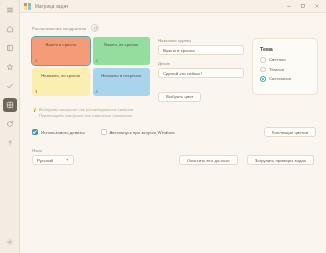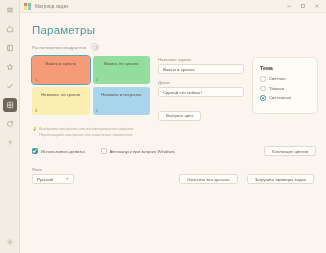--- a/index.html
+++ b/index.html
@@ -399,21 +399,20 @@
         <div class="tb-btn">
           <svg width="6" height="6" viewBox="0 0 10 10" stroke="currentColor" stroke-width="1">
               <path d="M2.4 2.4 7.6 7.6M7.6 2.4 2.4 7.6"></path>
             </svg>
         </div>
       </div>
     </div>
 
     <div class="page">
 
-      <div class="page-title">Параметры</div>
 
       <div class="sub-row">
         <div class="sub-label">Расположение квадрантов</div>
         <div class="refresh-btn">
           <svg width="5" height="5" viewBox="0 0 16 16" fill="none" stroke="currentColor" stroke-width="1.6" stroke-linecap="round">
               <path d="M13 8a5 5 0 1 1-1.6-3.7"></path>
               <path d="M13.2 2.3v3h-3"></path>
             </svg>
         </div>
       </div>

